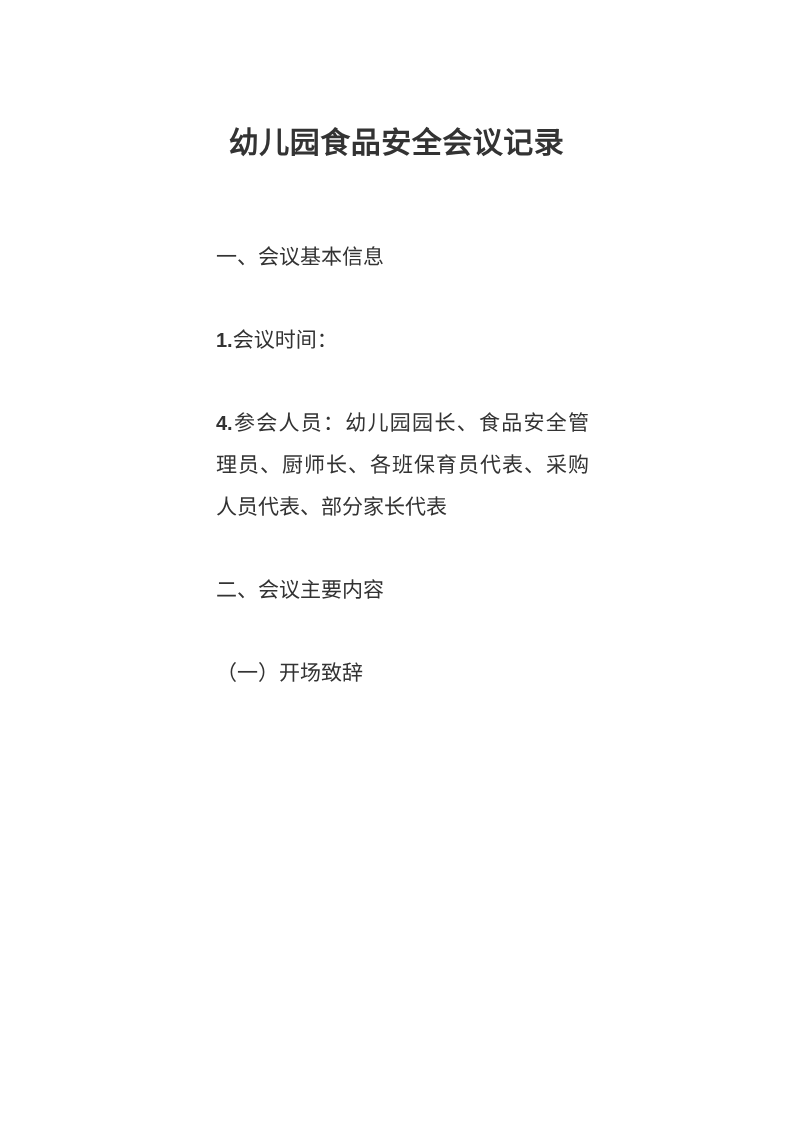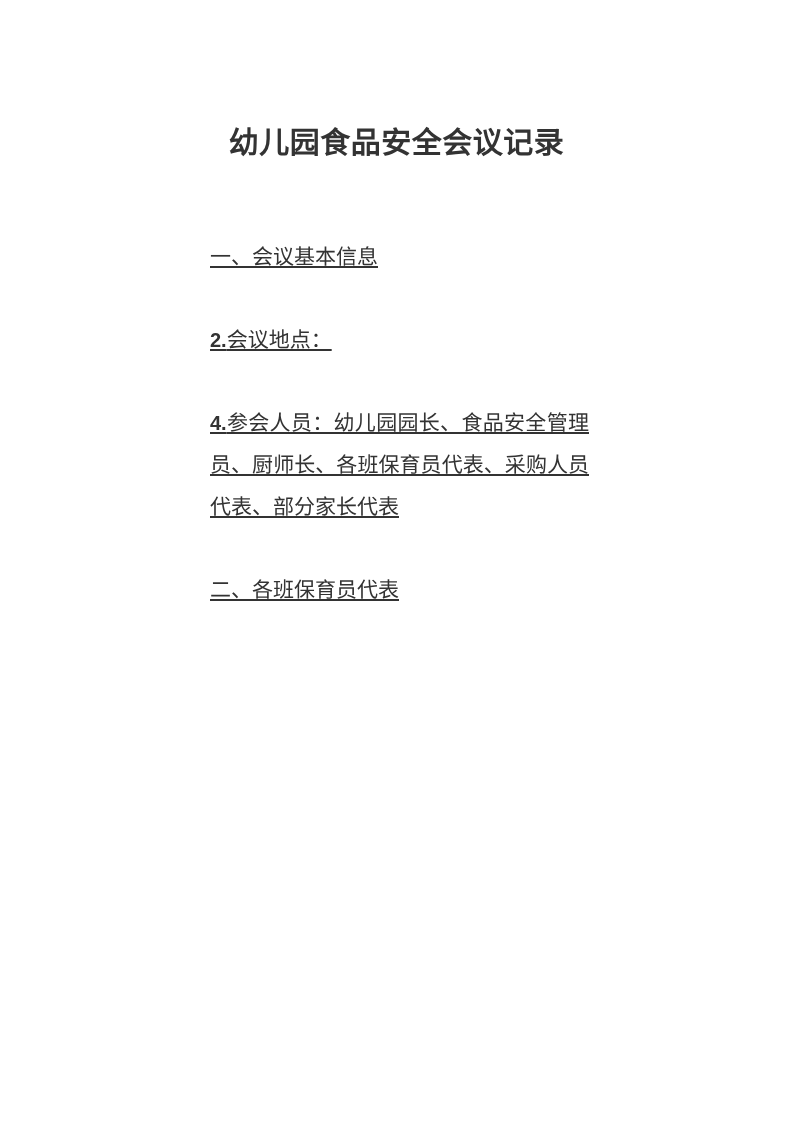--- a/index.html
+++ b/index.html
@@ -24,44 +24,44 @@
     font-weight: 700;
     line-height: 45px;
     text-align: center;
     letter-spacing: 0.5px;
     margin: 0 0 71px 0;
     white-space: nowrap;
   }
   .para {
     font-size: 21px;
     line-height: 42px;
-    margin: 0 0 41px 6px;
-    text-decoration: underline;
+    margin: 0 0 41px 12px;
   }
   .justify {
     text-align: justify;
   }
   .num {
     font-family: "Liberation Sans", "DejaVu Sans", sans-serif;
     font-weight: 600;
     font-size: 20px;
   }
 </style>
 </head>
 <body>
 
 <div class="page">
 
   <h1 class="doc-title">幼儿园食品安全会议记录</h1>
 
   <p class="para">一、会议基本信息</p>
 
+  <p class="para"><span class="num">1.</span><span>会议时间：</span></p>
 
-  <p class="para"><span class="num">2.</span><span>会议地点：</span></p>
 
 
   <p class="para justify"><span class="num">4.</span><span>参会人员：幼儿园园长、食品安全管理员、厨师长、各班保育员代表、采购人员代表、部分家长代表</span></p>
 
-  <p class="para">二、各班保育员代表</p>
+  <p class="para">二、会议主要内容</p>
 
+  <p class="para">（一）开场致辞</p>
 
 
 </div>
 
 </body></html>

